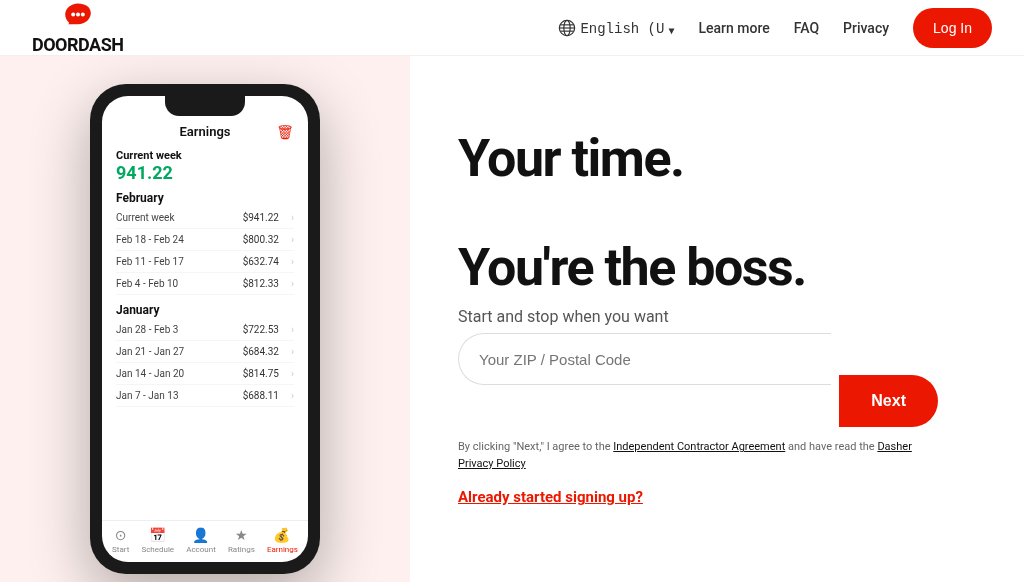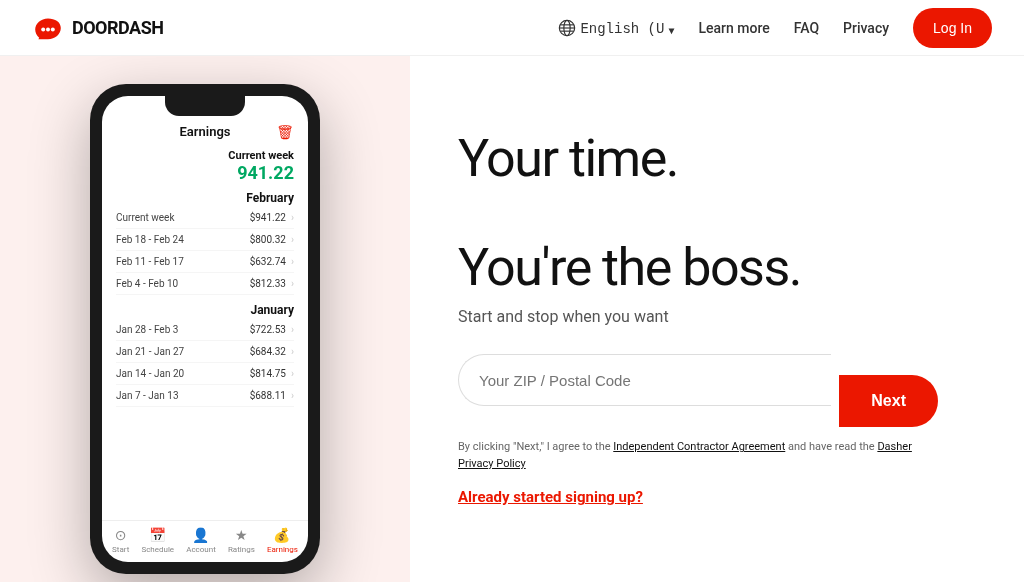--- a/index.html
+++ b/index.html
@@ -20,20 +20,21 @@
       justify-content: space-between;
       padding: 0 32px;
       height: 56px;
       border-bottom: 1px solid #f0f0f0;
       background: #fff;
     }
     .logo {
       display: flex;
       align-items: center;
       gap: 8px;
+      flex-direction: column;
     }
     .logo-icon {
       width: 32px;
       height: 26px;
     }
     .logo-text {
       font-size: 18px;
       font-weight: 700;
       color: #111;
       letter-spacing: -0.5px;
@@ -84,21 +85,20 @@
     
     .left-panel {
       width: 410px;
       background: #fdf0ee;
       display: flex;
       align-items: center;
       justify-content: center;
       flex-shrink: 0;
       padding-bottom: 0;
       position: relative;
-      text-align: right;
     }
 
     
     .phone {
       width: 230px;
       height: 490px;
       background: #1a1a1a;
       border-radius: 36px;
       padding: 12px;
       box-shadow: 0 20px 60px rgba(0,0,0,0.3);
@@ -173,21 +173,21 @@
     }
     .earning-period {
       font-size: 10px;
       color: #444;
     }
     .earning-amount {
       font-size: 10px;
       color: #333;
       display: flex;
       align-items: center;
-      gap: 5px;
+      gap: 12px;
     }
     .chevron-right {
       color: #ccc;
       font-size: 10px;
     }
 
     
     .phone-nav {
       display: flex;
       justify-content: space-around;
@@ -216,37 +216,36 @@
     
     .right-panel {
       flex: 1;
       padding: 36px 48px;
       display: flex;
       flex-direction: column;
       justify-content: center;
     }
     .headline {
       font-size: 52px;
-      font-weight: 400;
+      font-weight: 700;
       color: #111;
       line-height: 1.05;
       letter-spacing: -1.5px;
       margin-bottom: 12px;
     }
     .subheadline {
       font-size: 16px;
       color: #555;
       margin-bottom: 7px;
     }
     .signup-row {
       display: flex;
       gap: 8px;
       margin-bottom: 12px;
       max-width: 480px;
-      align-items: center;
     }
     .zip-input {
       flex: 1;
       border: 1.5px solid #ddd;
       border-right: none;
       border-radius: 30px 0 0 30px;
       padding: 0 20px;
       font-size: 15px;
       color: #999;
       outline: none;

